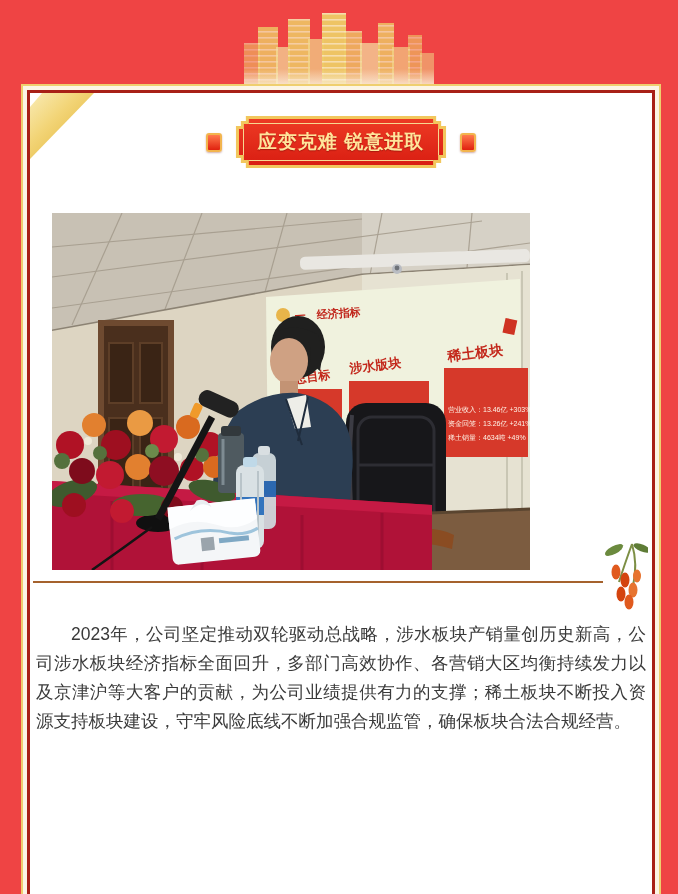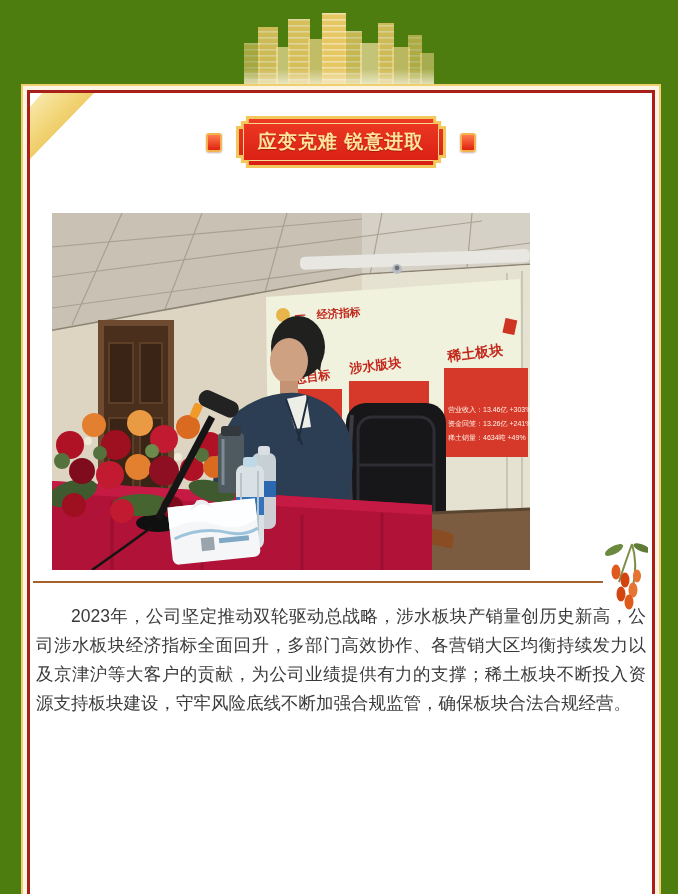--- a/index.html
+++ b/index.html
@@ -2,21 +2,21 @@
 <html><head>
 <meta charset="utf-8">
 <style>
   html,body{margin:0;padding:0;}
   body{
     width:678px;height:894px;
     background:#FCF5E5;
     font-family:"Liberation Sans", sans-serif;
     overflow:hidden;
   }
-  .page{position:relative;width:678px;height:894px;overflow:hidden;background:#4d7c0f;}
+  .page{position:relative;width:678px;height:894px;overflow:hidden;background:#ef4444;}
 
   
   .skyline{position:absolute;top:13px;left:50%;transform:translateX(-50%);}
 
   
   .card{
     position:absolute;left:21px;top:84px;width:628px;height:1000px;
     border:2px solid #EFCF6E;padding:4px;background:#FCF5E5;box-sizing:content-box;
   }
   .card-red{
@@ -56,21 +56,21 @@
     font-size:19px;font-weight:bold;color:#FFE59B;letter-spacing:1px;white-space:nowrap;
     text-shadow:0 1px 1px rgba(120,10,5,.5);
   }
 
   
   .para{
     margin:0;color:#3A3A3A;font-size:17.5px;line-height:29px;
     text-align:justify;text-indent:2em;
   }
   .para.p1{margin-top:38px;}
-  .para.p2{margin-top:0;}
+  .para.p2{margin-top:18px;}
 
   
   .photo{
     margin:45px 0 0 16px;width:478px;height:357px;overflow:hidden;
     background:#d9d1bf;
   }
 
   
   .divider-row{position:relative;margin-top:10px;height:22px;}
   .divider{position:absolute;left:-3px;top:1px;width:570px;height:2px;background:#A5622D;}

